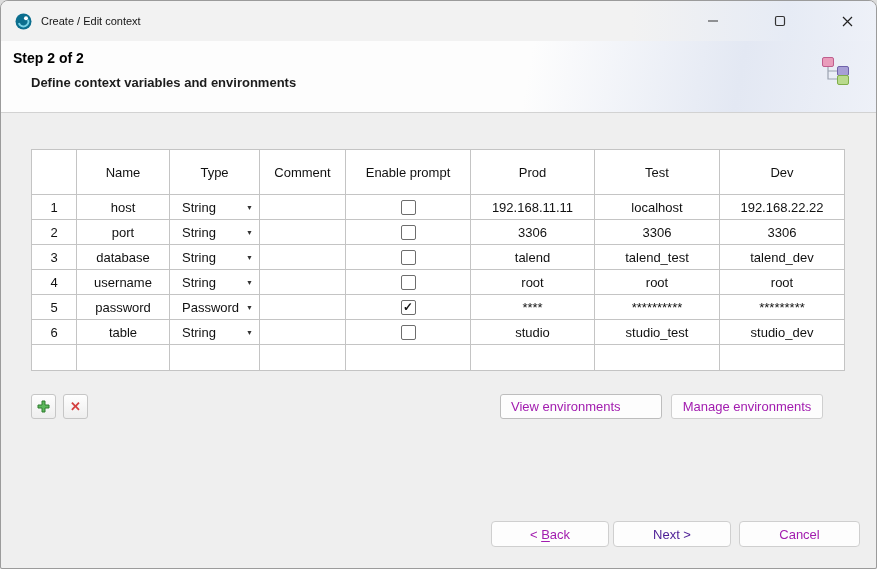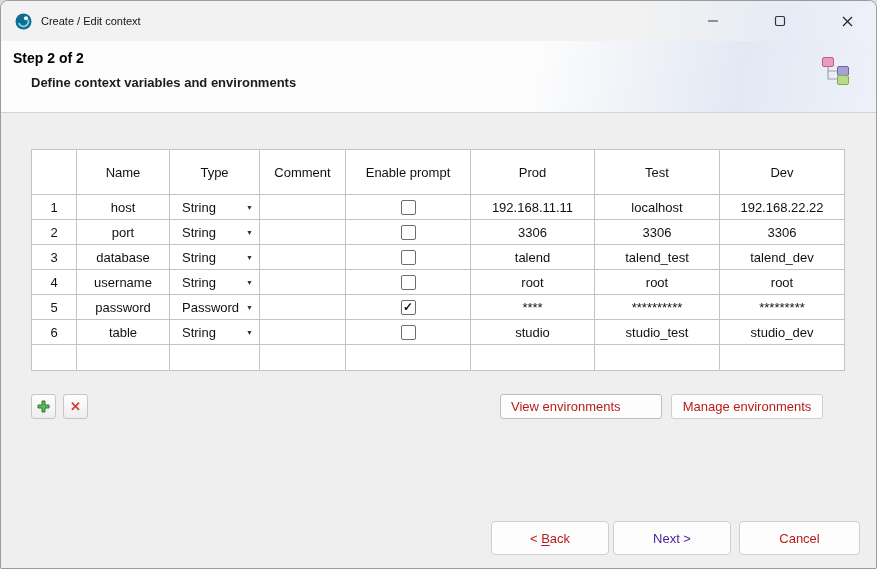--- a/index.html
+++ b/index.html
@@ -75,32 +75,32 @@
   .icon-btn {
     width: 25px; height: 25px;
     border: 1px solid #c6c6c6; border-radius: 3px;
     background: linear-gradient(#fefefe, #eeeeee);
     display: flex; align-items: center; justify-content: center; cursor: default;
   }
   .icon-btn + .icon-btn { margin-left: 7px; }
   .delete-x { color: #d43f3f; font-weight: bold; font-size: 13px; line-height: 1; }
   .actions .spacer { flex: 1 1 auto; }
   .btn {
-    height: 25px; font-size: 13px; font-family: inherit; color: #b91c1c;
+    height: 25px; font-size: 13px; font-family: inherit; color: #a21caf;
     background: #fdfdfd; border: 1px solid #cfcfcf; border-radius: 3px; cursor: default;
   }
   .view-btn { width: 162px; text-align: left; padding-left: 10px; margin-right: 9px; border-color: #bdbdbd; }
   .manage-btn { width: 152px; margin-right: 21px; }
   
   .footer {
     flex: 0 0 47px;
     display: flex; justify-content: flex-end; align-items: flex-start;
     padding-right: 16px;
   }
-  .footer .btn { height: 34px; border-radius: 4px; background: #fdfdfd; }
+  .footer .btn { height: 26px; border-radius: 4px; background: #fdfdfd; }
   .back-btn { width: 118px; margin-right: 4px; }
   .next-btn { width: 118px; margin-right: 8px; color: #4c1d95; }
   .finish-btn { width: 121px; margin-right: 9px; border: 1px solid #0067c0; box-shadow: inset 0 0 0 1px #0067c0; }
   .cancel-btn { width: 121px; }
   .footer u, .btn u { text-decoration: underline; text-underline-offset: 2px; }
 </style>
 </head>
 <body>
 
 <div class="window">

